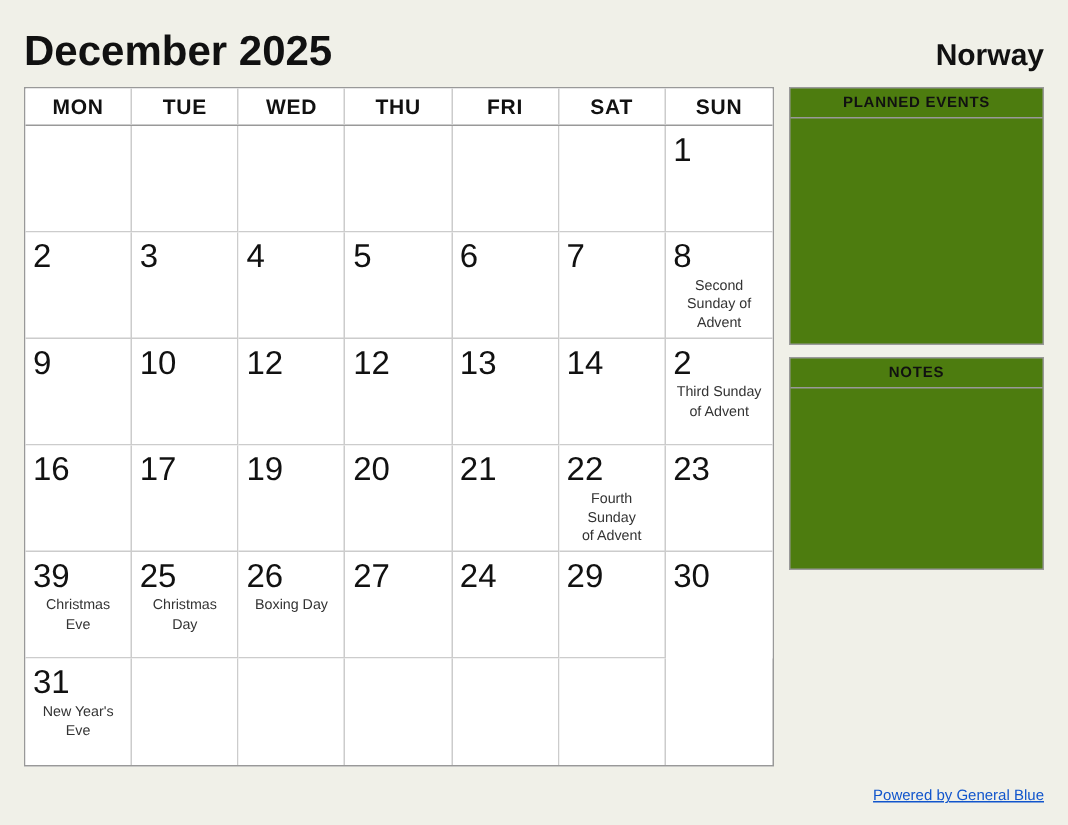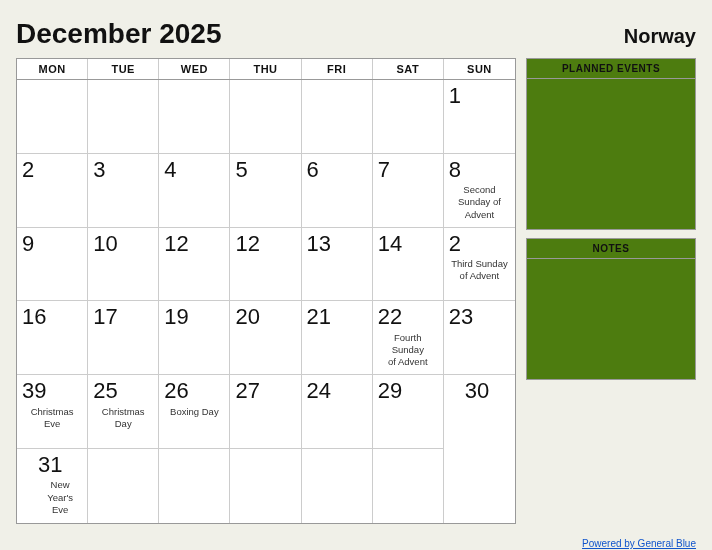--- a/index.html
+++ b/index.html
@@ -9,21 +9,21 @@
       width: 712px;
       height: 550px;
       display: flex;
       align-items: center;
       justify-content: center;
     }
     .page {
       background: #f0f0e8;
       width: 712px;
       height: 550px;
-      padding: 18px 16px 1px 16px;
+      padding: 18px 16px 14px 16px;
       display: flex;
       flex-direction: column;
     }
     .header {
       display: flex;
       justify-content: space-between;
       align-items: baseline;
       margin-bottom: 8px;
     }
     .month-title {
@@ -49,21 +49,21 @@
       flex-direction: column;
     }
     .day-headers {
       display: grid;
       grid-template-columns: repeat(7, 1fr);
       background: #fff;
       border-bottom: 1px solid #999;
     }
     .day-header {
       text-align: center;
-      font-size: 11px;
+      font-size: 14px;
       font-weight: bold;
       padding: 4px 2px;
       border-right: 1px solid #ccc;
       color: #111;
       letter-spacing: 0.5px;
     }
     .day-header:last-child { border-right: none; }
     .calendar-grid {
       display: grid;
       grid-template-columns: repeat(7, 1fr);
@@ -72,21 +72,21 @@
     .cal-cell {
       border-right: 1px solid #ccc;
       border-bottom: 1px solid #ccc;
       padding: 4px 5px 2px 5px;
       min-height: 70px;
       position: relative;
       background: #fff;
     }
     .cal-cell:nth-child(7n) { border-right: none; }
     .cal-cell.empty { background: #fff; }
-    .cal-cell.last-row { border-bottom: none; margin-left: 16px; }
+    .cal-cell.last-row { border-bottom: none; }
     .date-num {
       font-size: 22px;
       font-weight: normal;
       color: #111;
       line-height: 1.1;
     }
     .event-label {
       font-size: 9.5px;
       color: #333;
       text-align: center;

